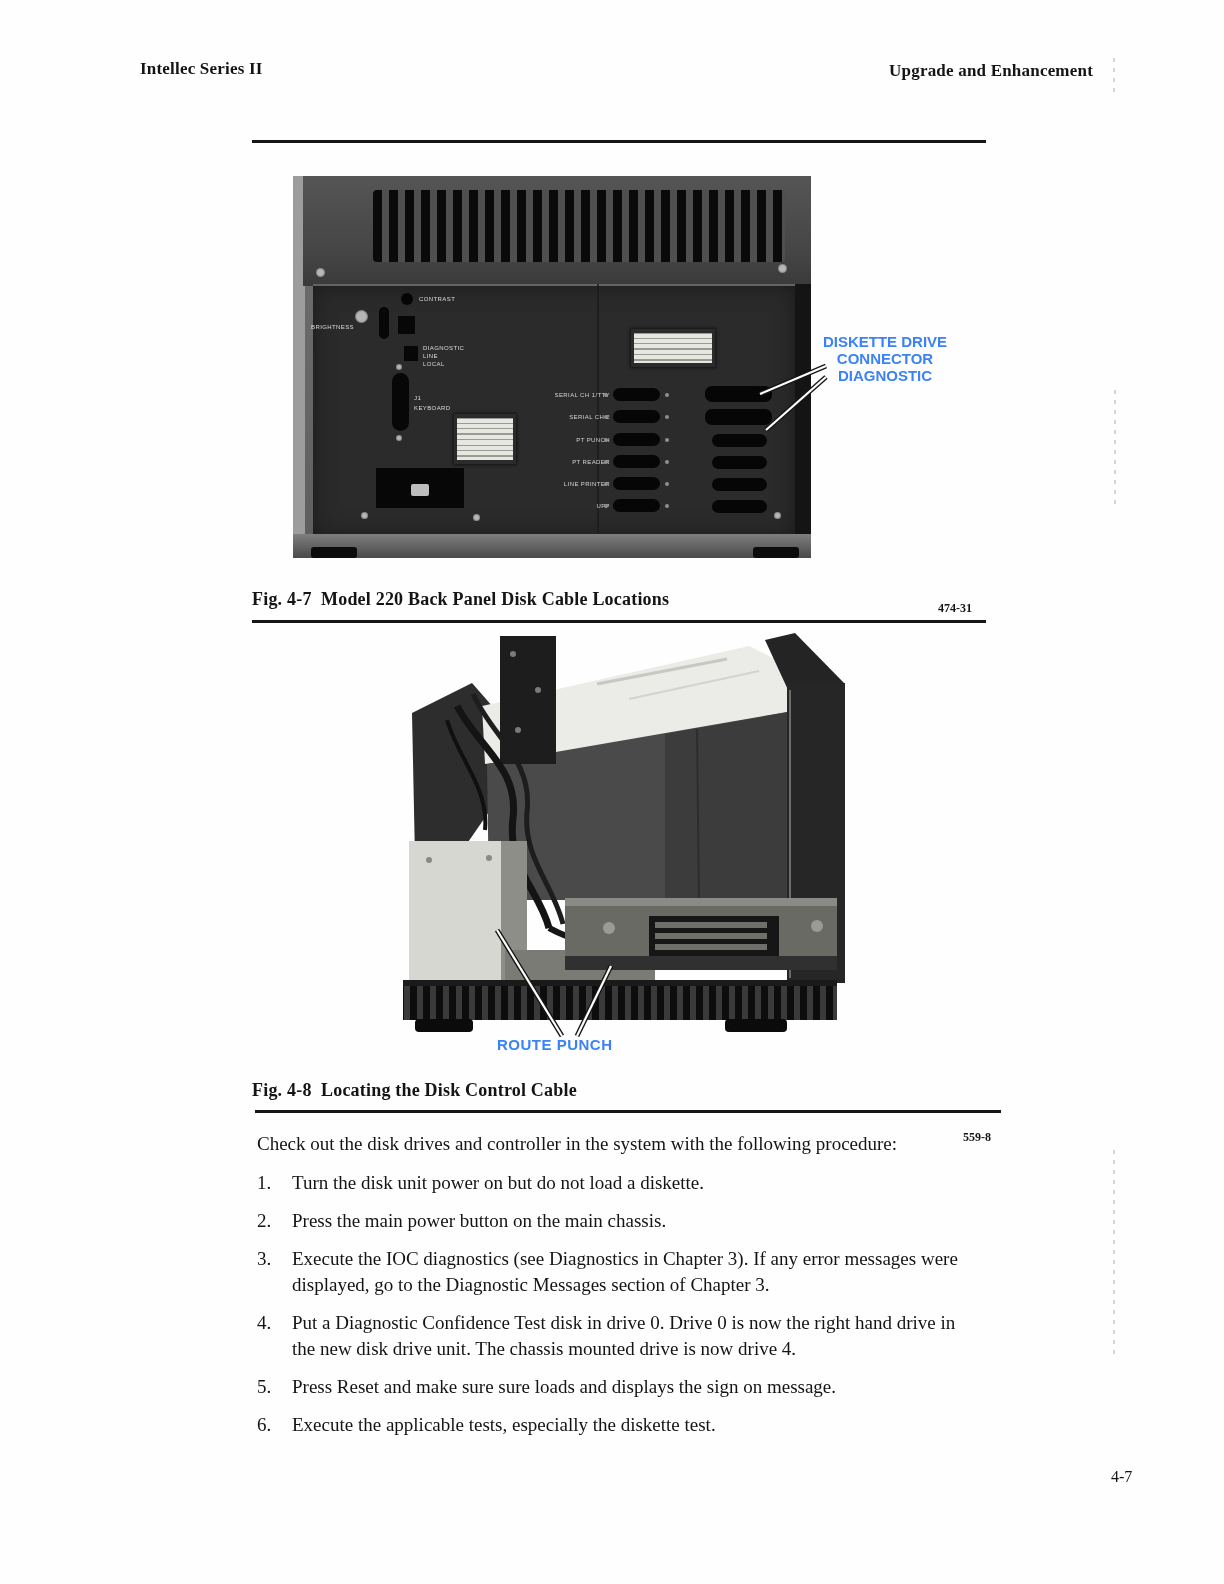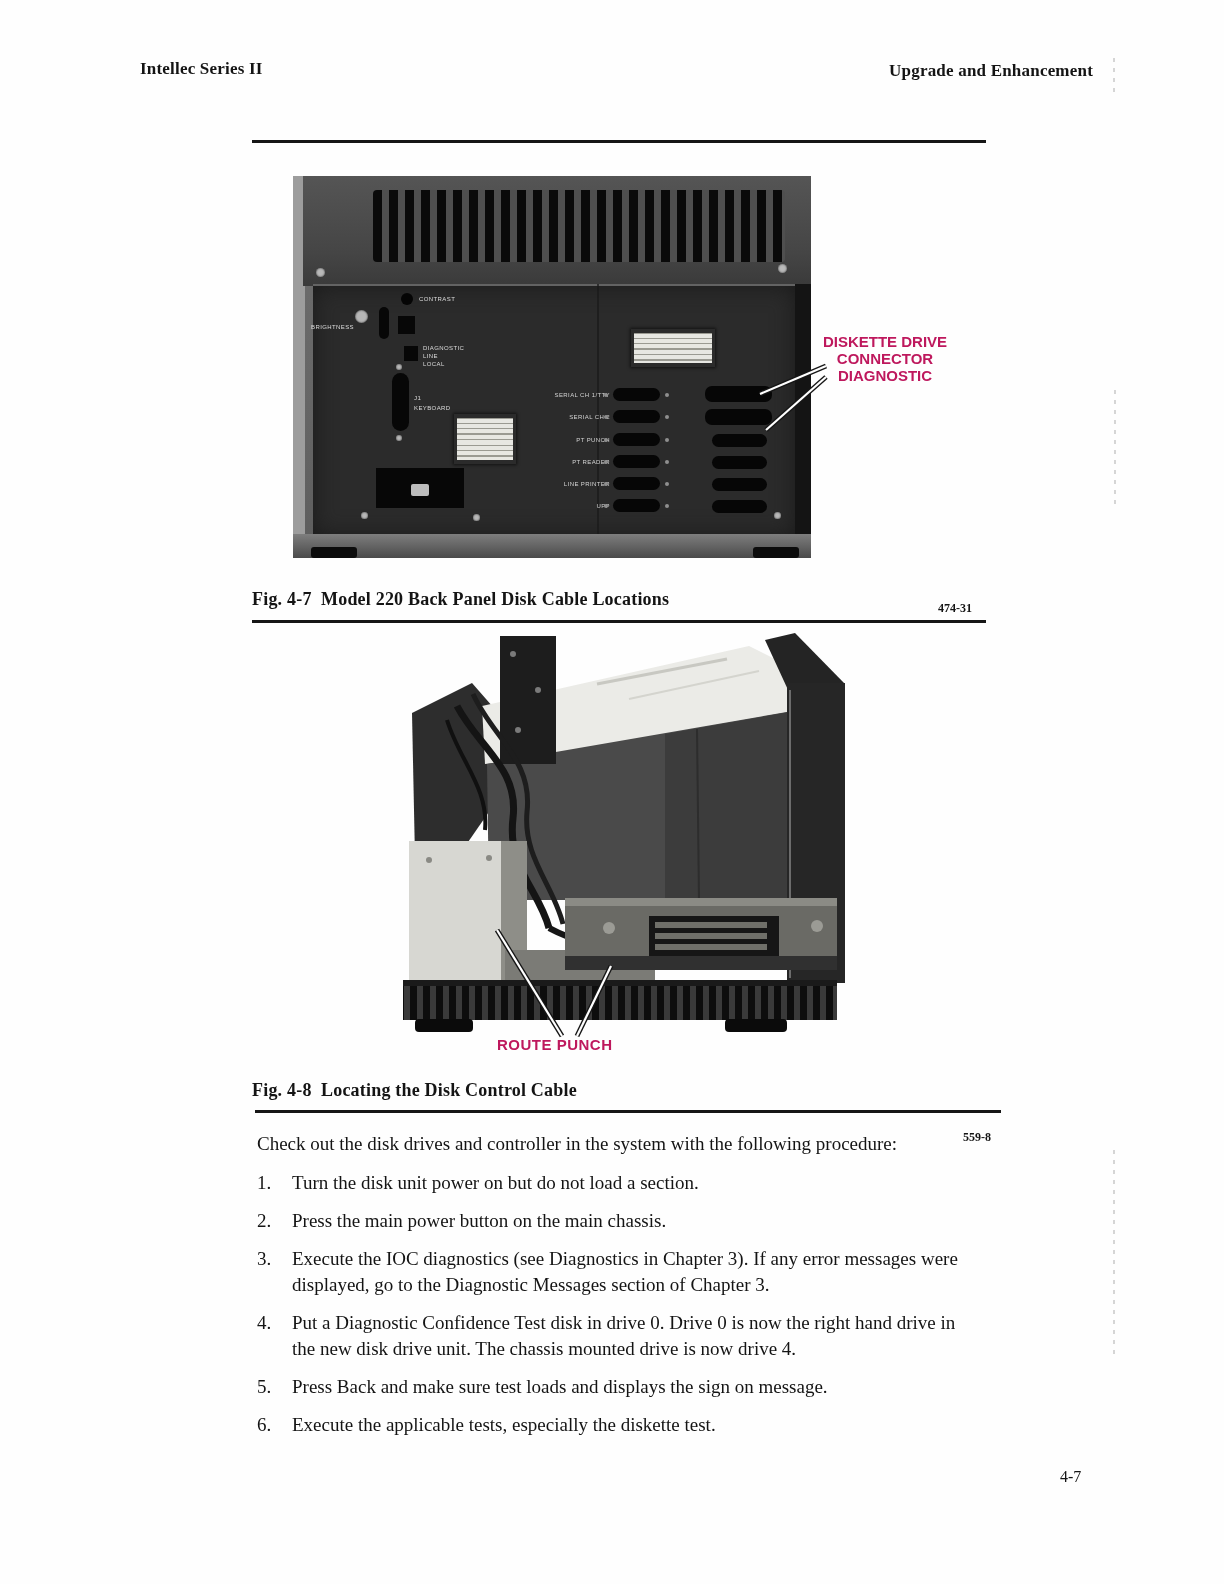--- a/index.html
+++ b/index.html
@@ -48,35 +48,35 @@
     background-image:repeating-linear-gradient(180deg,transparent 0 4px,#9a9a92 4px 5.5px);
     background-clip:content-box;padding:5px 4px;}
   .conn-label{position:absolute;width:100px;text-align:right;font-family:"Liberation Sans",sans-serif;
     font-size:6px;color:#d4d4d4;letter-spacing:.4px;}
   .conn{position:absolute;background:#060606;border-radius:7px;}
   .conn.c1::before,.conn.c1::after{content:"";position:absolute;top:50%;margin-top:-2px;
     width:4px;height:4px;border-radius:50%;background:#8f8f8f;}
   .conn.c1::before{left:-9px;} .conn.c1::after{right:-9px;}
   
   .callout{position:absolute;font-family:"Liberation Sans",sans-serif;font-weight:bold;
-    color:#be185d;z-index:6;}
+    color:#3b82f6;z-index:6;}
   .callout1{left:818px;top:333px;width:134px;text-align:center;font-size:15px;line-height:17px;}
   .callout2{left:497px;top:1036px;font-size:15px;letter-spacing:.5px;}
   .leaders{position:absolute;left:0;top:0;z-index:5;pointer-events:none;}
   
   .photo2{position:absolute;left:397px;top:628px;width:451px;height:421px;z-index:1;}
   
   .checkout{position:absolute;left:257px;top:1131px;width:720px;}
   .checkout h2{margin:0 0 21px 0;font-size:20px;letter-spacing:.2px;}
   .checkout .intro{margin:0 0 13px 0;font-size:19px;line-height:26px;}
   .step{display:flex;margin-bottom:12px;font-size:19px;line-height:26px;}
   .step .n{width:35px;flex:0 0 35px;}
   .step .t{flex:1;}
   
-  .pagenum{position:absolute;left:1060px;top:1468px;font-size:16px;}
+  .pagenum{position:absolute;left:1111px;top:1468px;font-size:16px;}
   
   .artifact{position:absolute;width:2px;background-image:repeating-linear-gradient(180deg,#8a8a8a 0 4px,transparent 4px 10px);opacity:.35;}
 </style>
 </head>
 <body>
 
 <div class="page">
 
   <div class="hdr-left">Intellec Series II</div>
   <div class="hdr-right">Upgrade and Enhancement</div>
@@ -235,37 +235,37 @@
       <line x1="562" y1="1036" x2="497" y2="930"></line>
       <line x1="577" y1="1036" x2="611" y2="966"></line>
     </g>
   </svg>
 
   <div class="checkout">
     <p class="intro">Check out the disk drives and controller in the system with the following procedure:</p>
 
     <div class="step">
       <span class="n">1.</span>
-      <span class="t">Turn the disk unit power on but do not load a section.</span>
+      <span class="t">Turn the disk unit power on but do not load a diskette.</span>
     </div>
     <div class="step">
       <span class="n">2.</span>
       <span class="t">Press the main power button on the main chassis.</span>
     </div>
     <div class="step">
       <span class="n">3.</span>
       <span class="t">Execute the IOC diagnostics (see Diagnostics in Chapter 3). If any error messages were displayed, go to the Diagnostic Messages section of Chapter 3.</span>
     </div>
     <div class="step">
       <span class="n">4.</span>
       <span class="t">Put a Diagnostic Confidence Test disk in drive 0. Drive 0 is now the right hand drive in the new disk drive unit. The chassis mounted drive is now drive 4.</span>
     </div>
     <div class="step">
       <span class="n">5.</span>
-      <span class="t">Press Back and make sure test loads and displays the sign on message.</span>
+      <span class="t">Press Reset and make sure sure loads and displays the sign on message.</span>
     </div>
     <div class="step">
       <span class="n">6.</span>
       <span class="t">Execute the applicable tests, especially the diskette test.</span>
     </div>
   </div>
 
   <div class="pagenum">4-7</div>
 
   <div class="artifact" style="left:1113px;top:58px;height:36px;"></div>

